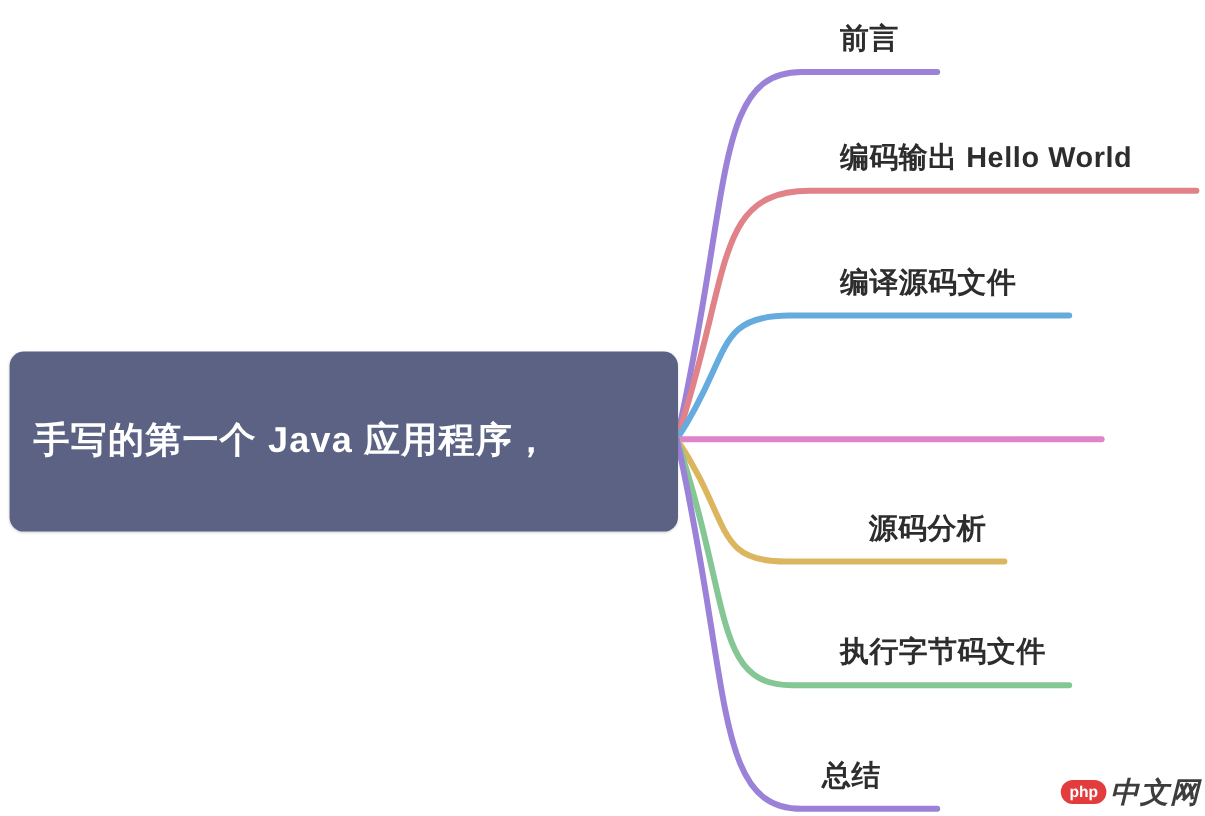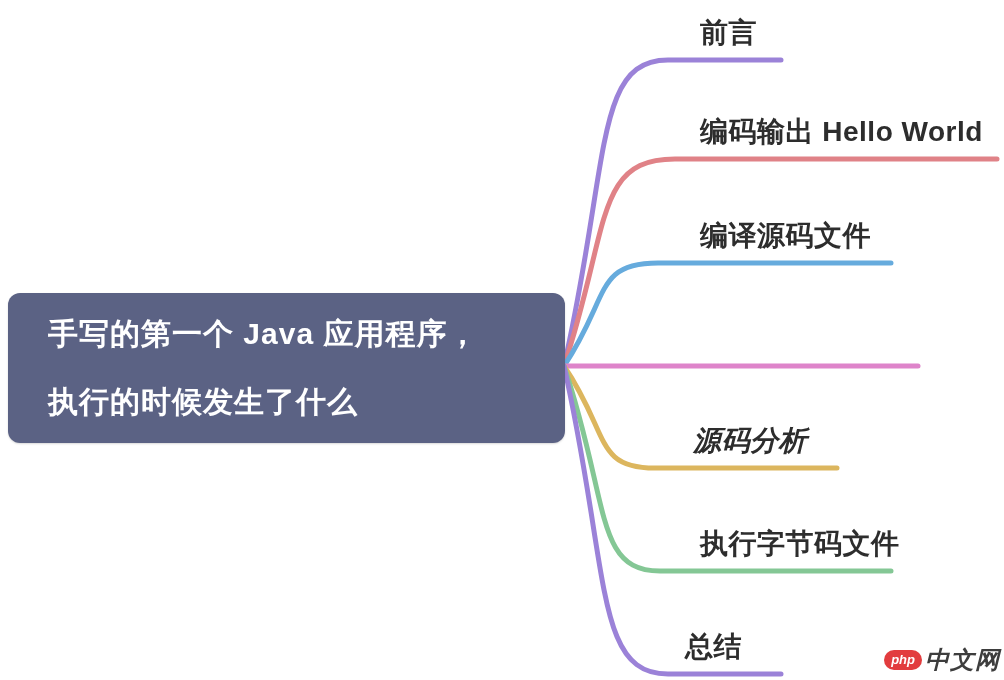--- a/index.html
+++ b/index.html
@@ -38,49 +38,48 @@
     background: #5b6284;
     border-radius: 12px;
     color: #ffffff;
     font-size: 30px;
     font-weight: bold;
     letter-spacing: 1px;
     display: flex;
     flex-direction: column;
     justify-content: center;
     gap: 38px;
-    padding-left: 40px;
+    padding-left: 20px;
     box-shadow: 0 1px 2px rgba(0,0,0,0.15);
   }
   .root-line {
     line-height: 1;
     white-space: nowrap;
   }
   .branch-label {
     position: absolute;
-    font-size: 28px;
+    font-size: 24px;
     font-weight: 600;
     color: #2d2d2d;
     line-height: 34px;
     white-space: nowrap;
     letter-spacing: 0.5px;
   }
   .watermark {
     position: absolute;
     right: 4px;
     bottom: 4px;
     display: flex;
     align-items: center;
     gap: 3px;
   }
   .php-badge {
     display: inline-block;
     background: #e23c3e;
     color: #ffffff;
-    font-style: italic;
     font-weight: bold;
     font-size: 13px;
     line-height: 18px;
     padding: 1px 7px;
     border-radius: 11px;
   }
   .wm-text {
     font-size: 24px;
     font-weight: bold;
     font-style: italic;
@@ -98,27 +97,26 @@
     <path d="M 564 366 C 610 228, 594 159, 675 159 L 997 159" stroke="#e08287" stroke-width="5"></path>
     <path d="M 564 366 C 610 297.3333333333333, 594 263, 658 263 L 891 263" stroke="#66abdd" stroke-width="5"></path>
     <path d="M 564 366 C 610 366, 594 366, 640 366 L 918 366" stroke="#de84ca" stroke-width="5"></path>
     <path d="M 564 366 C 610 434, 594 468, 655 468 L 837 468" stroke="#dcb65e" stroke-width="5"></path>
     <path d="M 564 366 C 610 502.6666666666667, 594 571, 660 571 L 891 571" stroke="#84c795" stroke-width="5"></path>
     <path d="M 564 366 C 610 571.3333333333334, 594 674, 668 674 L 781 674" stroke="#9b82d8" stroke-width="5"></path>
   </svg>
 
   <div class="root-node">
     <div class="root-line">手写的第一个 Java 应用程序，</div>
-    <div class="root-line">执行的时候发生了什么</div>
   </div>
 
   <div class="branch-label" style="left: 700px; top: 16px;">前言</div>
   <div class="branch-label" style="left: 700px; top: 219px;">编译源码文件</div>
   <div class="branch-label" style="left: 700px; top: 115px;">编码输出 Hello World</div>
-  <div class="branch-label" style="left: 693px; top: 424px; font-style: italic;">源码分析</div>
+  <div class="branch-label" style="left: 724px; top: 424px;">源码分析</div>
   <div class="branch-label" style="left: 700px; top: 527px;">执行字节码文件</div>
   <div class="branch-label" style="left: 685px; top: 630px;">总结</div>
 
   <div class="watermark">
     <span class="php-badge">php</span>
     <span class="wm-text">中文网</span>
   </div>
 
 </div>
 

